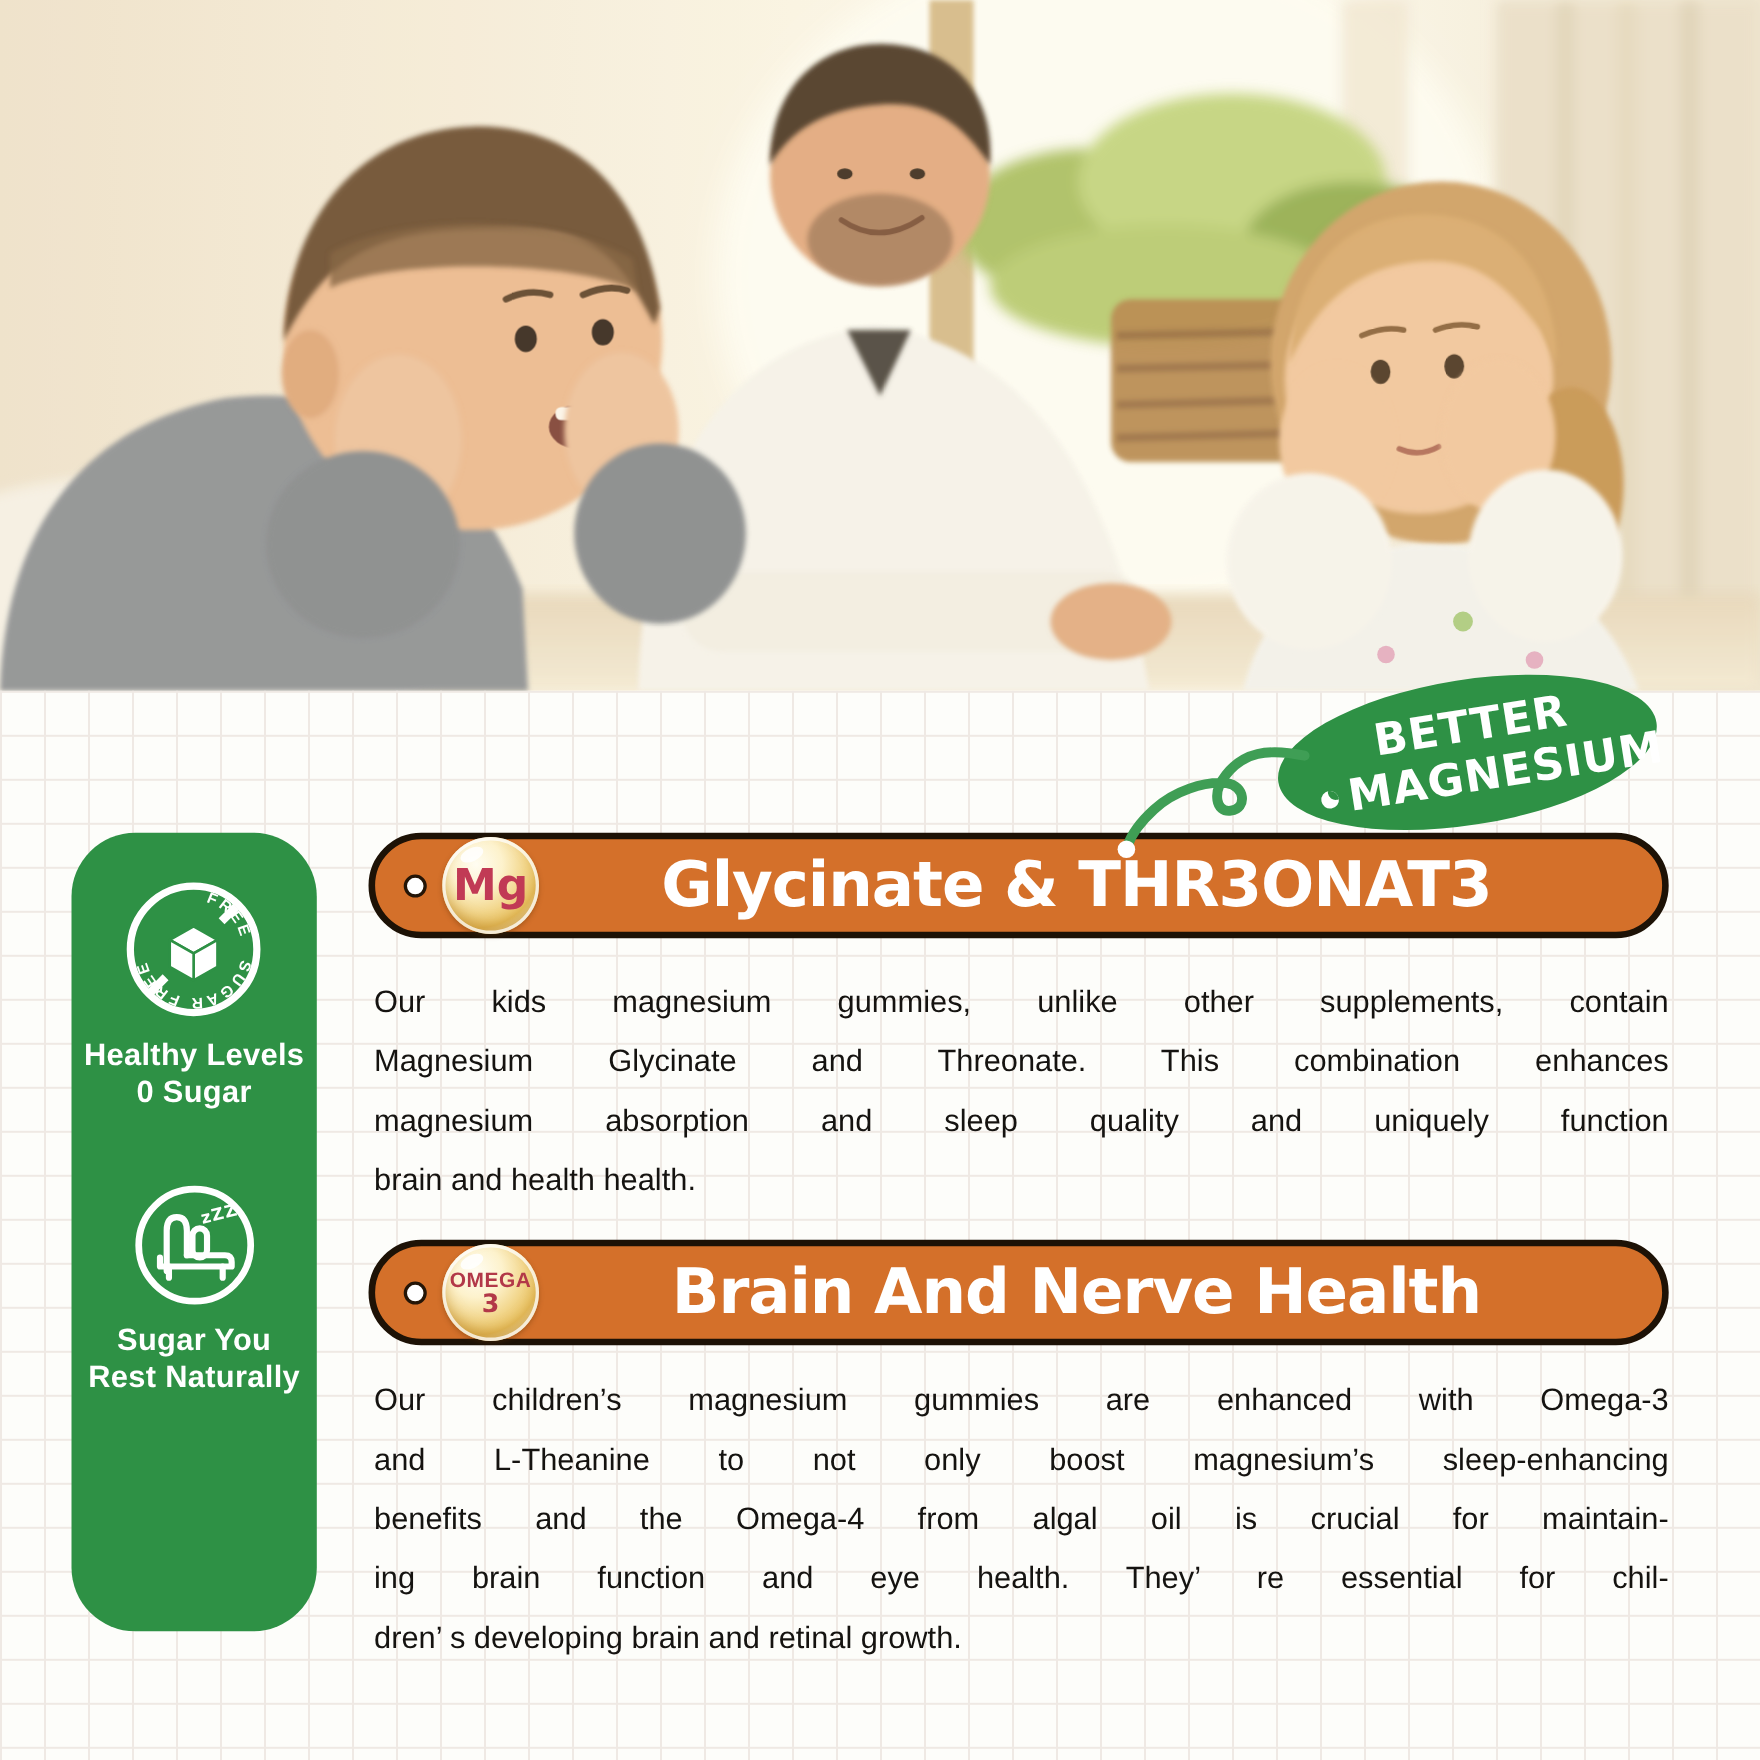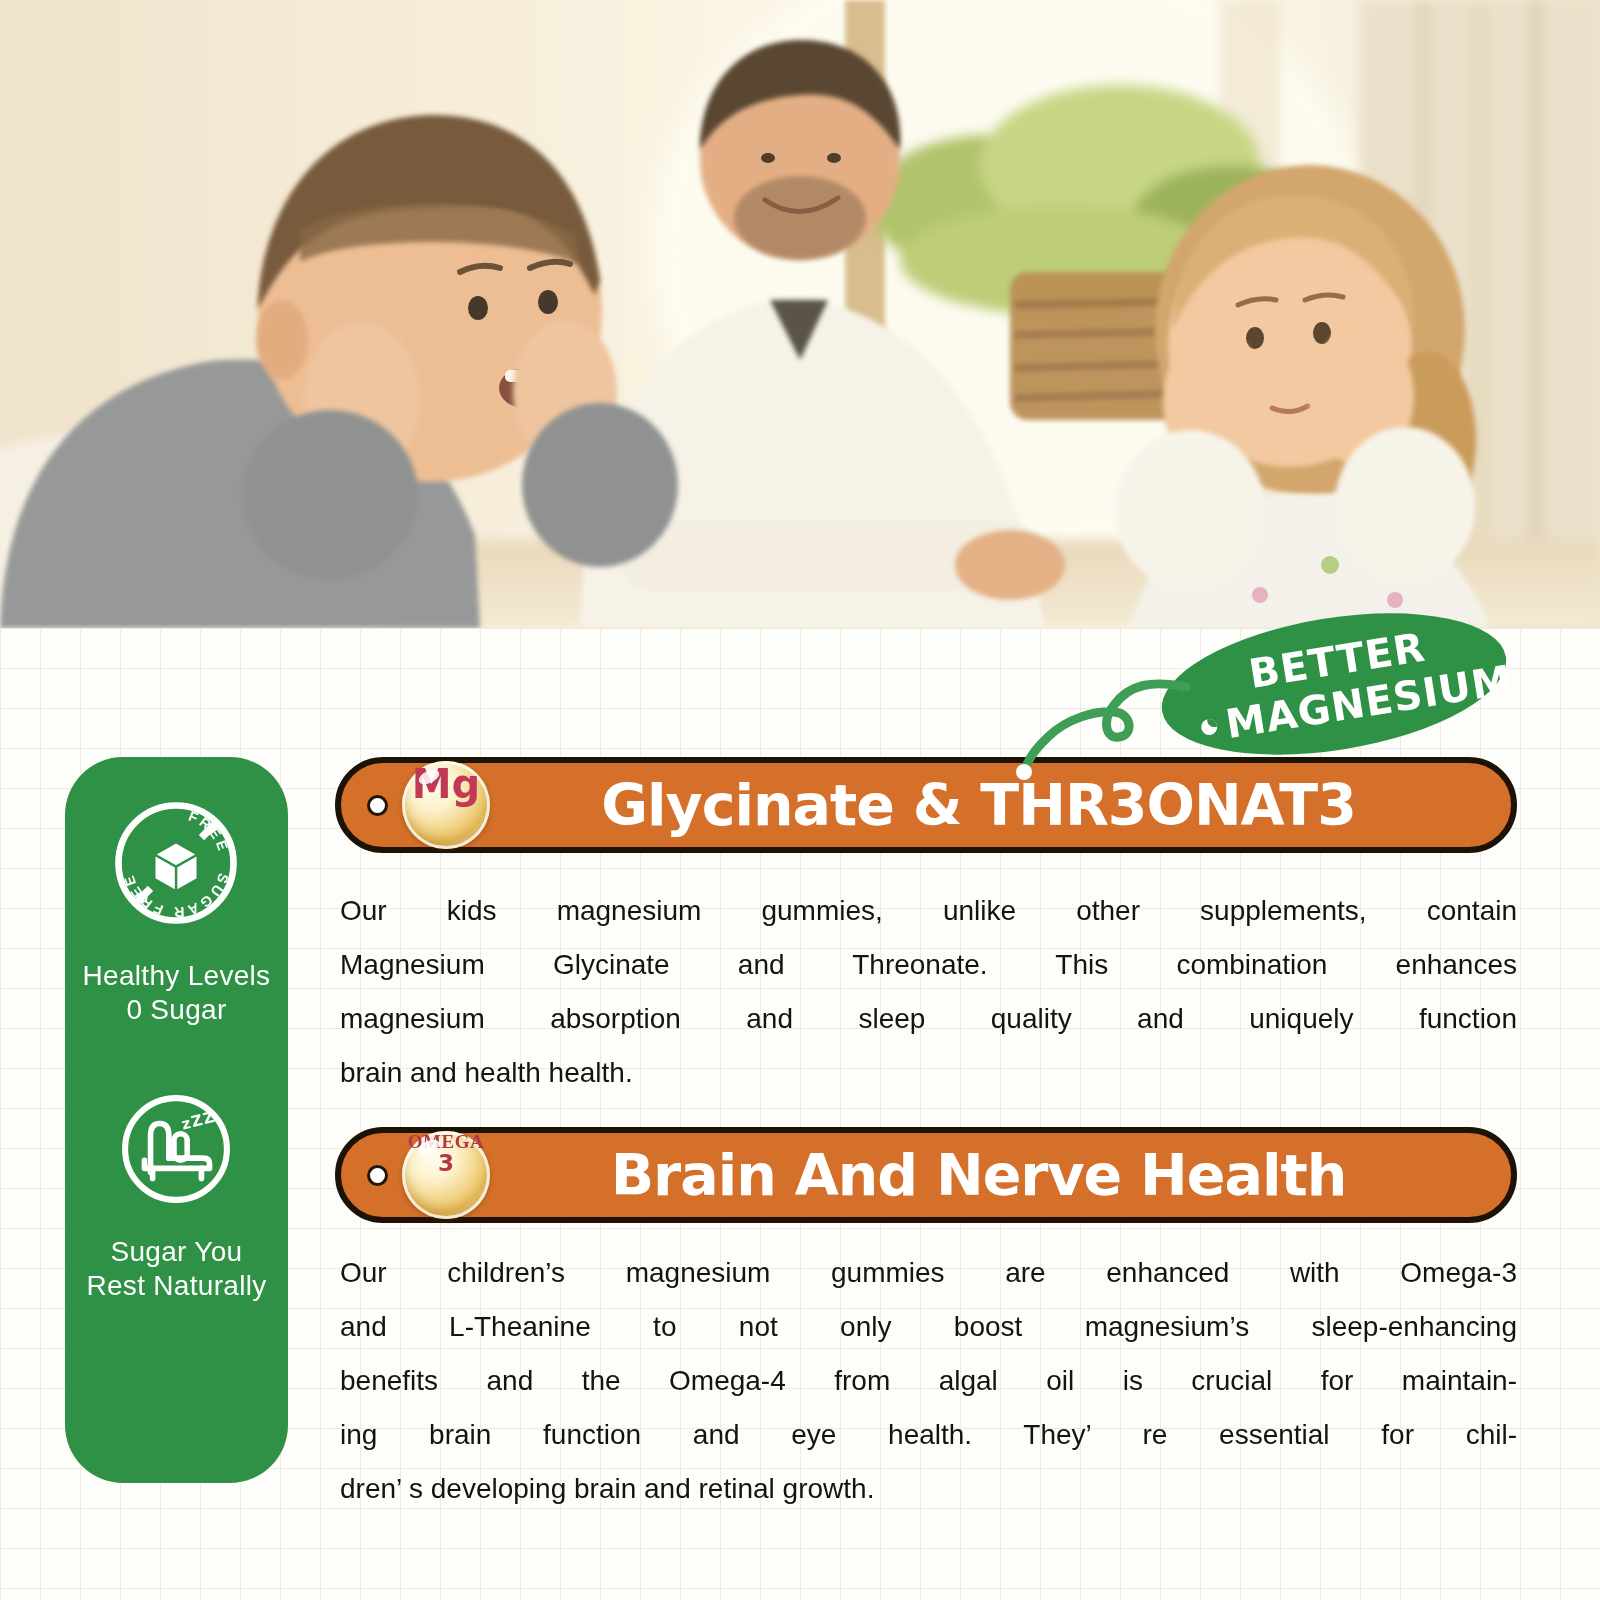--- a/index.html
+++ b/index.html
@@ -32,39 +32,39 @@
 
   
   .squiggle{position:absolute;left:0;top:0;width:1600px;height:1600px;z-index:6;pointer-events:none;}
 
   
   .sidebar{position:absolute;left:65px;top:757px;width:223px;height:726px;z-index:3;
     background:#2e9145;border-radius:58px;display:flex;flex-direction:column;align-items:center;
     padding-top:40px;box-sizing:border-box;}
   .feature{display:flex;flex-direction:column;align-items:center;}
   .feature .ficon{flex:0 0 auto;}
-  .flabel{margin-top:30px;color:#fff;font-weight:normal;font-size:28px;line-height:34px;text-align:center;
+  .flabel{margin-top:13px;color:#fff;font-weight:bold;font-size:28px;line-height:34px;text-align:center;
     letter-spacing:.3px;}
   .gap-a{height:18px;} .gap-b{height:48px;}
 
   
   .pill{position:absolute;left:335px;width:1182px;height:96px;z-index:5;box-sizing:border-box;
     background:#d4702a;border:6px solid #1d1206;border-radius:60px;
     display:flex;align-items:center;padding:0 30px 0 16px;}
   .pill-1{top:757px;} .pill-2{top:1127px;}
   .pill-dot{width:15px;height:15px;border-radius:50%;background:#fff;border:3px solid #241507;
     margin:0 14px 0 10px;flex:0 0 auto;}
   .gummy{width:88px;height:88px;border-radius:50%;flex:0 0 auto;position:relative;
     background:radial-gradient(circle at 35% 28%, #fffdf2 0%, #fdf2cc 28%, #f2d68b 52%, #e9c261 68%, #fdf6da 84%, #f3e0a0 100%);
     box-shadow:inset 0 0 0 3px rgba(255,255,255,.75), inset 0 -8px 12px rgba(176,118,24,.5), 0 2px 5px rgba(90,45,0,.35);
-    display:flex;flex-direction:column;align-items:center;}
+    display:flex;flex-direction:column;align-items:center;justify-content:center;}
   .gummy::after{content:'';position:absolute;left:16px;top:10px;width:22px;height:12px;border-radius:50%;
     background:rgba(255,255,255,.85);transform:rotate(-25deg);}
   .gummy .mg{font-family:"DejaVu Sans",sans-serif;font-weight:bold;font-size:40px;color:#c13a55;}
-  .gummy .om-top{font-family:Liberation Serif, serif;font-weight:bold;font-size:19px;color:#b23848;letter-spacing:.5px;}
+  .gummy .om-top{font-family:Liberation Sans, sans-serif;font-weight:bold;font-size:19px;color:#b23848;letter-spacing:.5px;}
   .gummy .om-bot{font-family:"DejaVu Sans",sans-serif;font-weight:bold;font-size:23px;color:#b23848;line-height:20px;}
   .pill-title{flex:1;text-align:center;color:#fff;font-family:"DejaVu Sans",sans-serif;
     font-weight:bold;font-size:57px;letter-spacing:-1px;white-space:nowrap;padding-right:14px;}
 
   
   .para{position:absolute;left:340px;width:1177px;z-index:3;color:#151310;
     font-family:"Liberation Sans",sans-serif;font-size:28px;line-height:54px;}
   .para-1{top:884px;} .para-2{top:1246px;}
   .jline{text-align:justify;text-align-last:justify;}
   .jline-last{text-align-last:left;}

